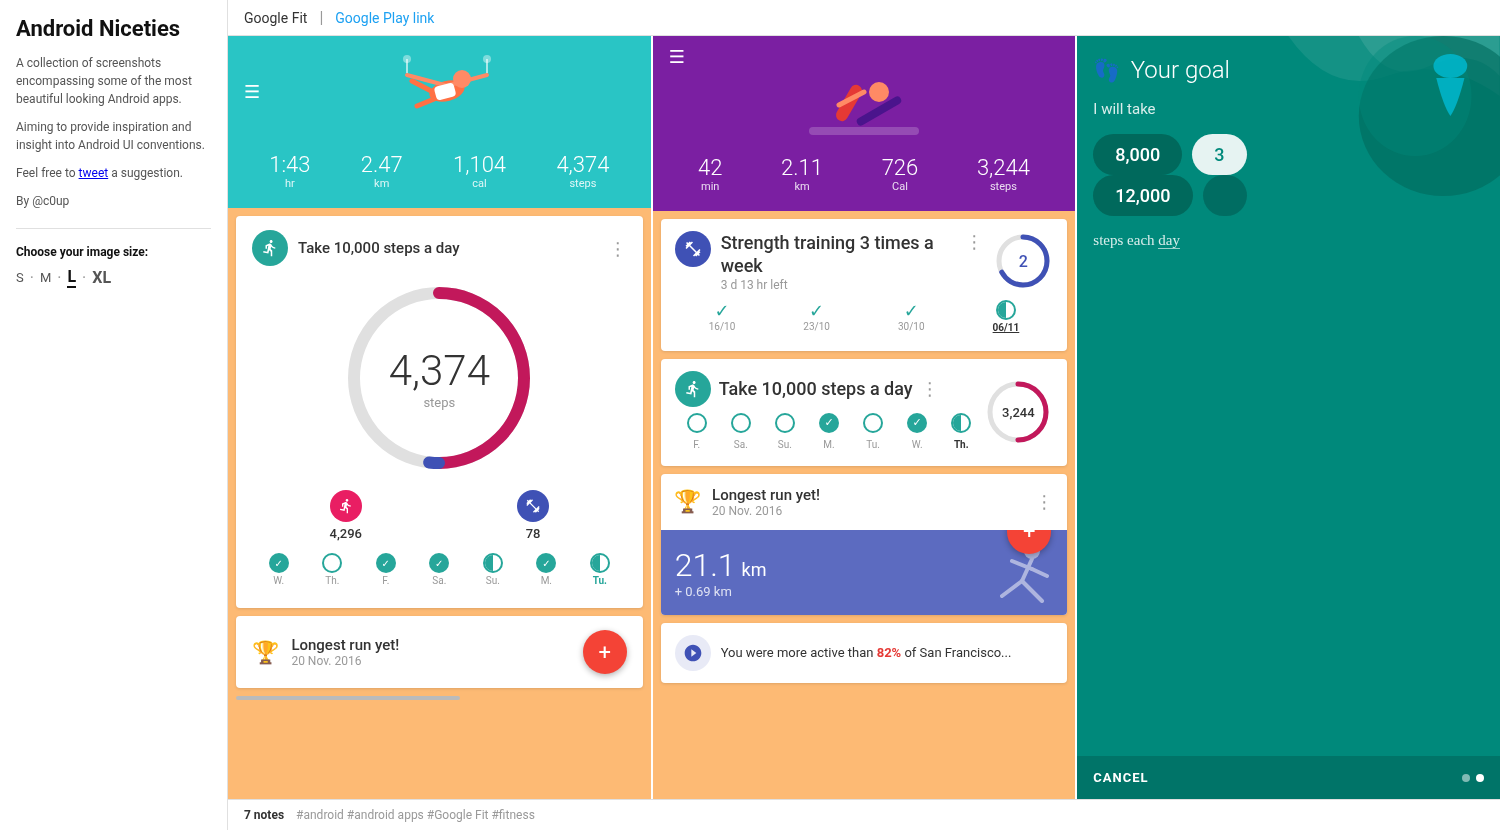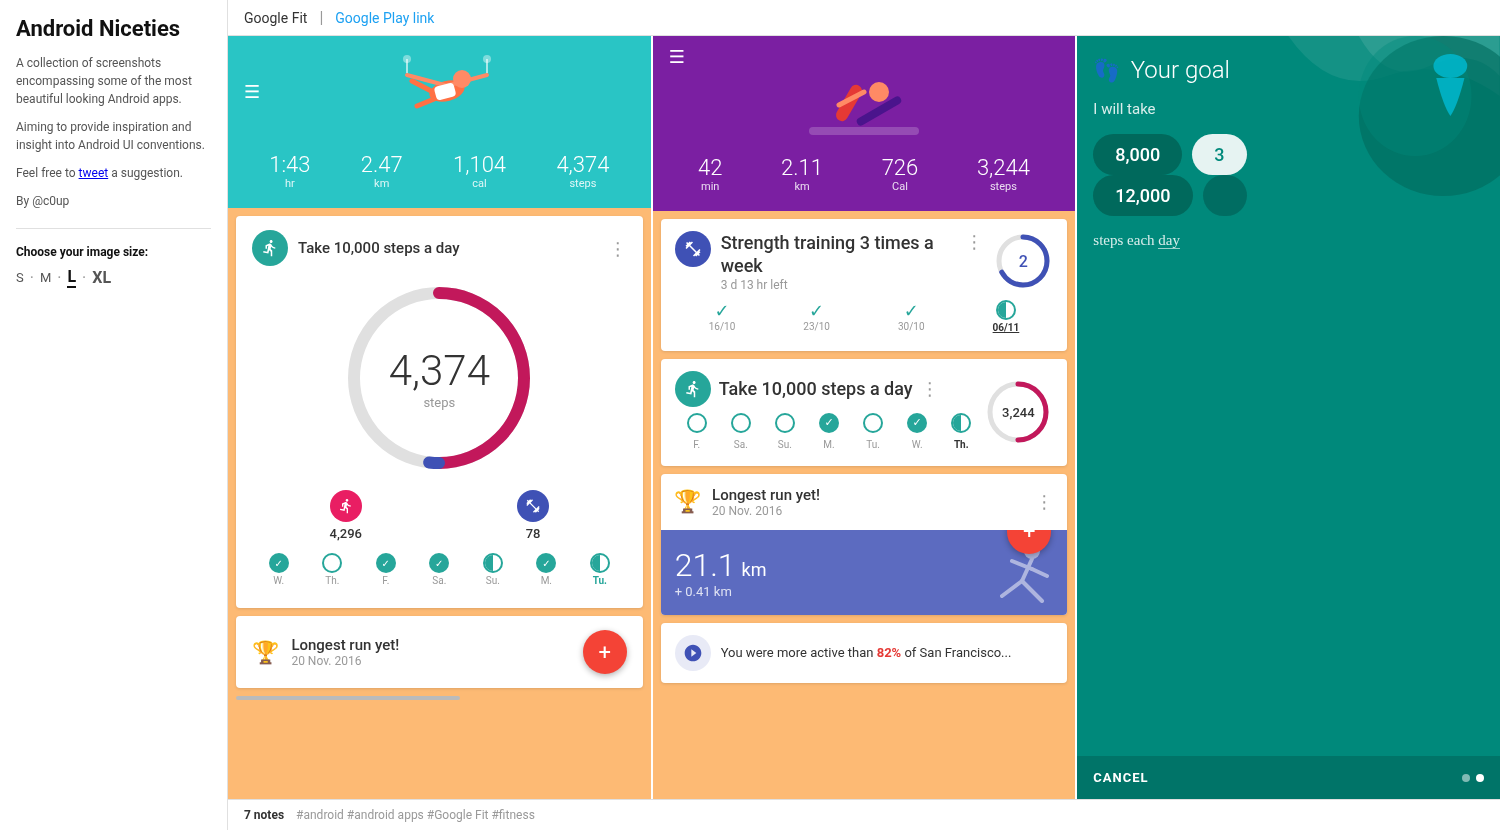--- a/index.html
+++ b/index.html
@@ -652,21 +652,21 @@
                 <div class="run-date">20 Nov. 2016</div>
               </div>
               <span class="more-icon">⋮</span>
             </div>
             <div class="run-banner">
               <div>
                 <div style="display:flex; align-items:baseline; gap:6px;">
                   <div style="font-size:32px; font-weight:300; color:#fff;">21.1</div>
                   <div style="font-size:18px; color:#fff;">km</div>
                 </div>
-                <div style="font-size:13px; color:rgba(255,255,255,0.8);">+ 0.41 km</div>
+                <div style="font-size:13px; color:rgba(255,255,255,0.8);">+ 0.69 km</div>
               </div>
 
               <div style="position:absolute; right:0; bottom:0; opacity:0.5;">
                 <svg width="120" height="70" viewBox="0 0 120 70">
                   <circle cx="85" cy="10" r="8" fill="#fff"></circle>
                   <line x1="85" y1="18" x2="75" y2="40" stroke="#fff" stroke-width="4" stroke-linecap="round"></line>
                   <line x1="75" y1="40" x2="55" y2="55" stroke="#fff" stroke-width="4" stroke-linecap="round"></line>
                   <line x1="75" y1="40" x2="95" y2="60" stroke="#fff" stroke-width="4" stroke-linecap="round"></line>
                   <line x1="85" y1="28" x2="65" y2="20" stroke="#fff" stroke-width="4" stroke-linecap="round"></line>
                   <line x1="85" y1="28" x2="100" y2="35" stroke="#fff" stroke-width="4" stroke-linecap="round"></line>

